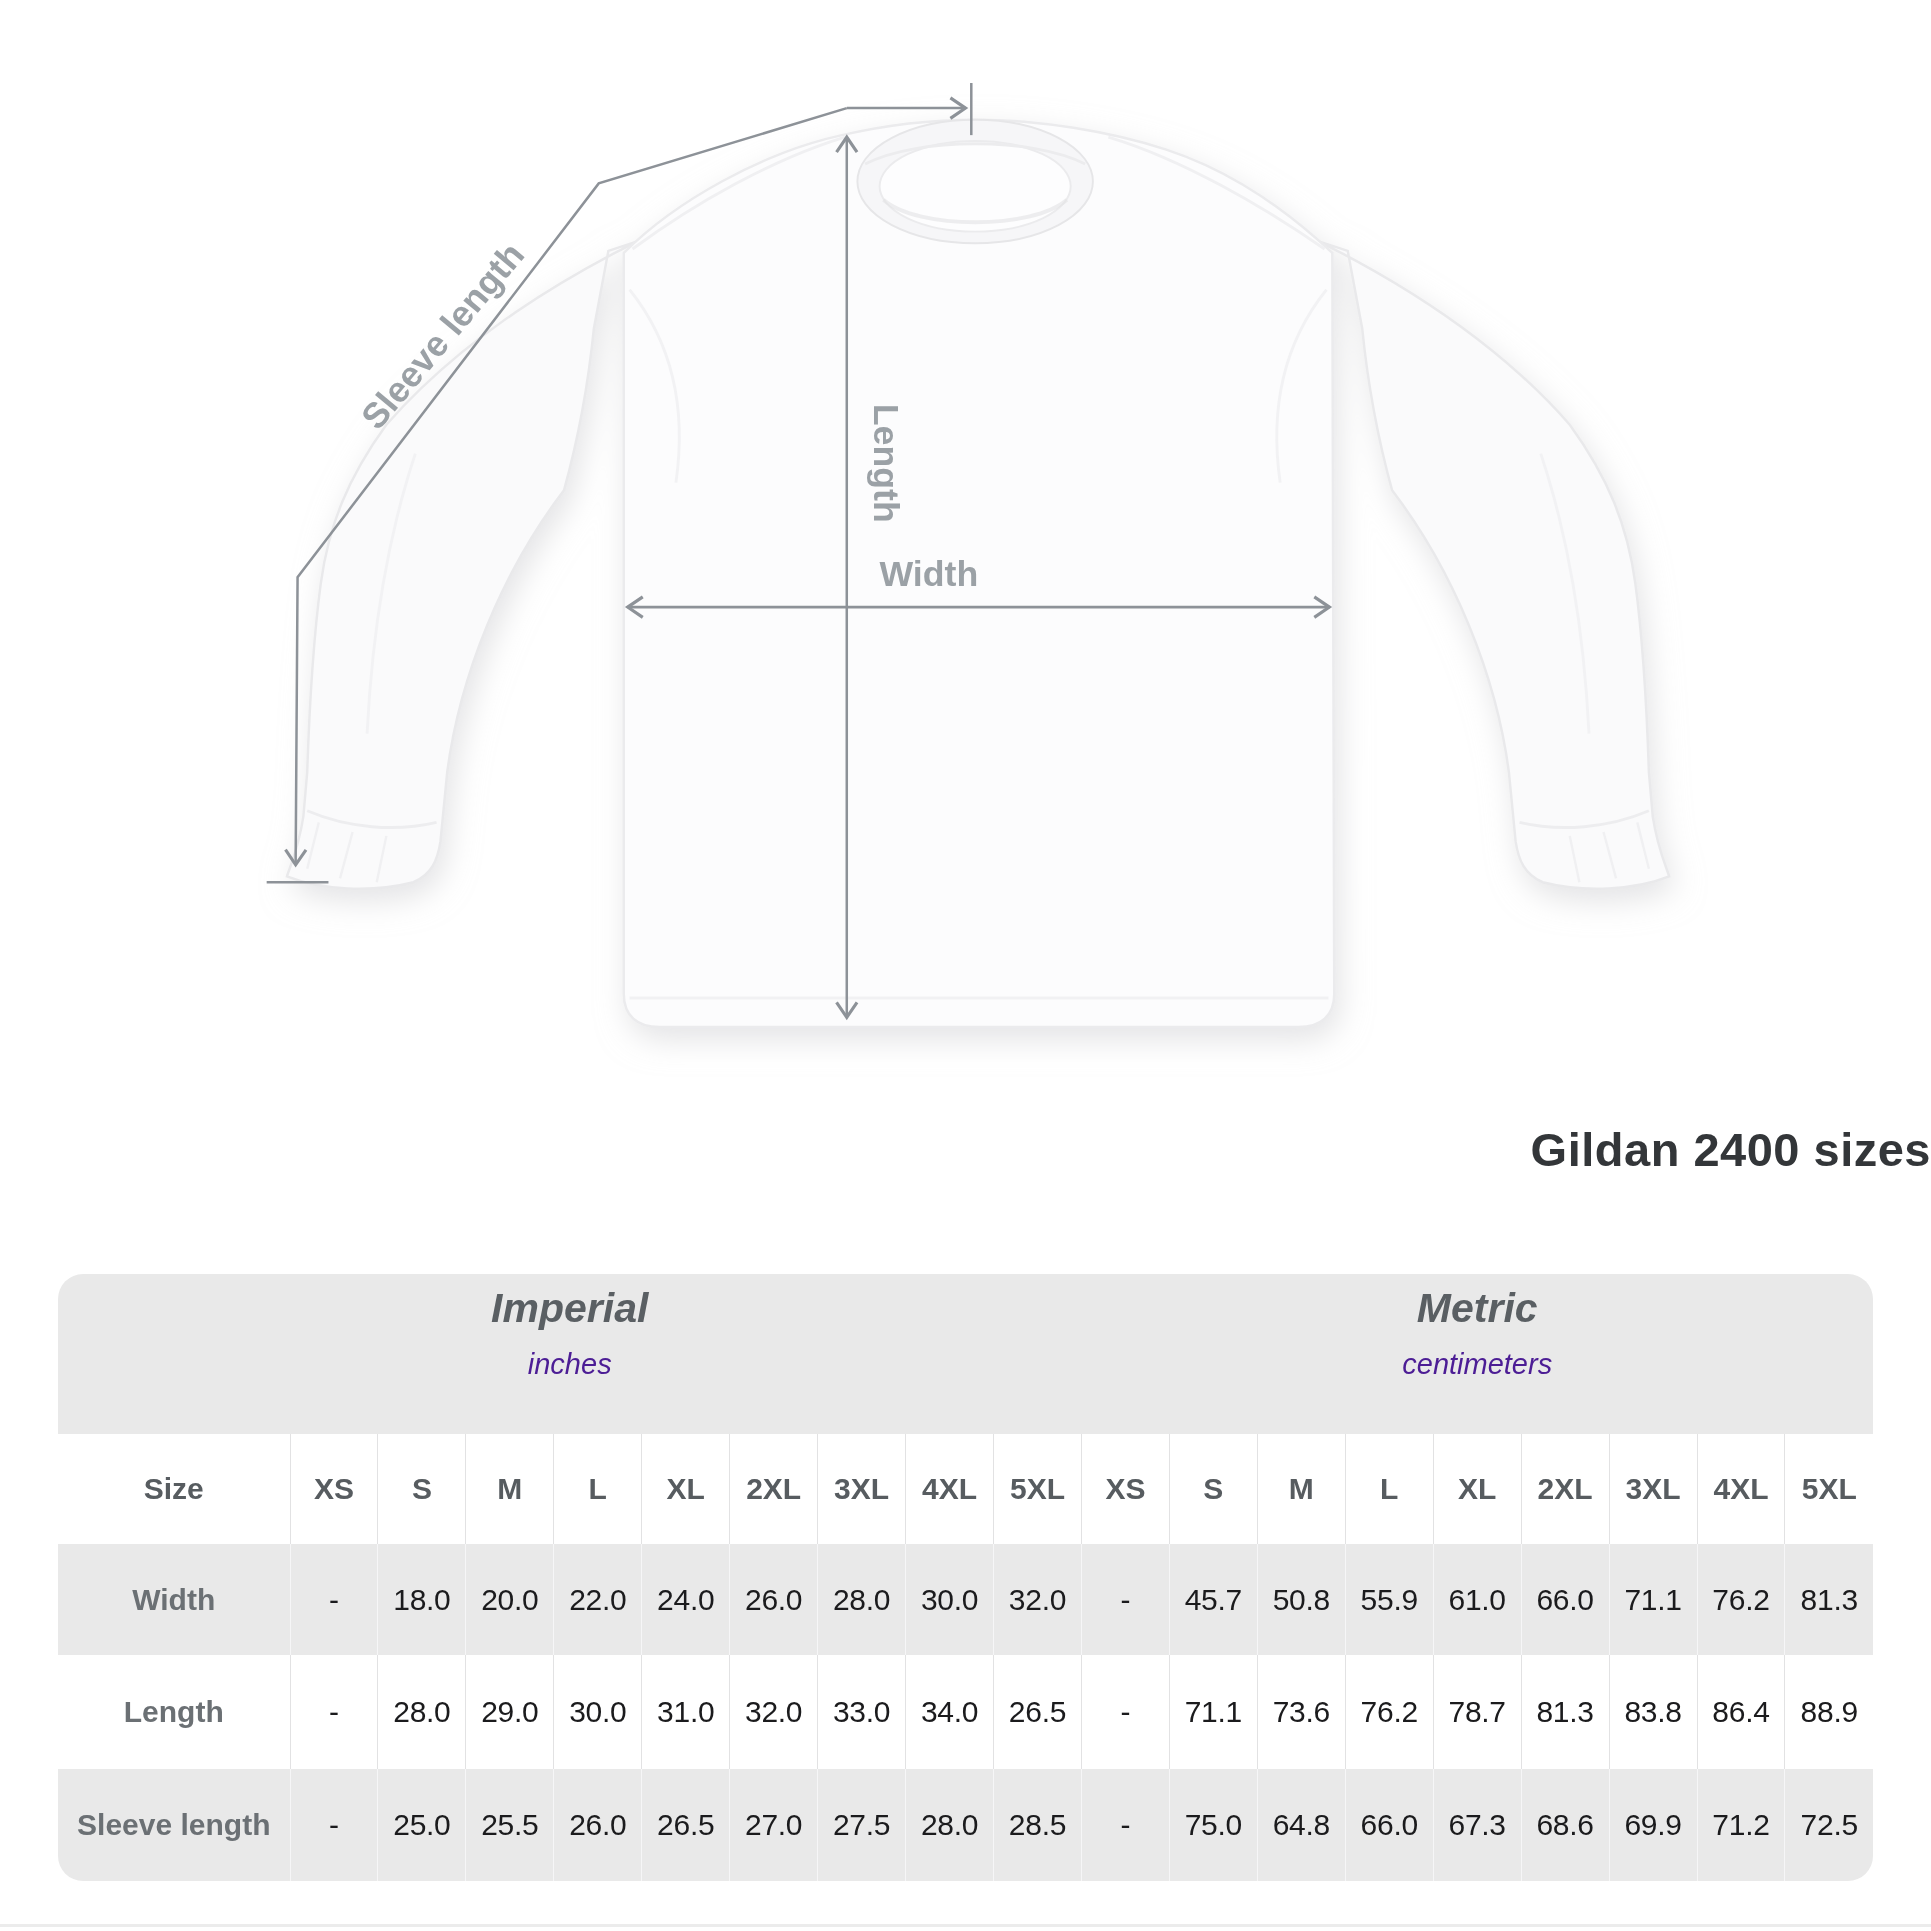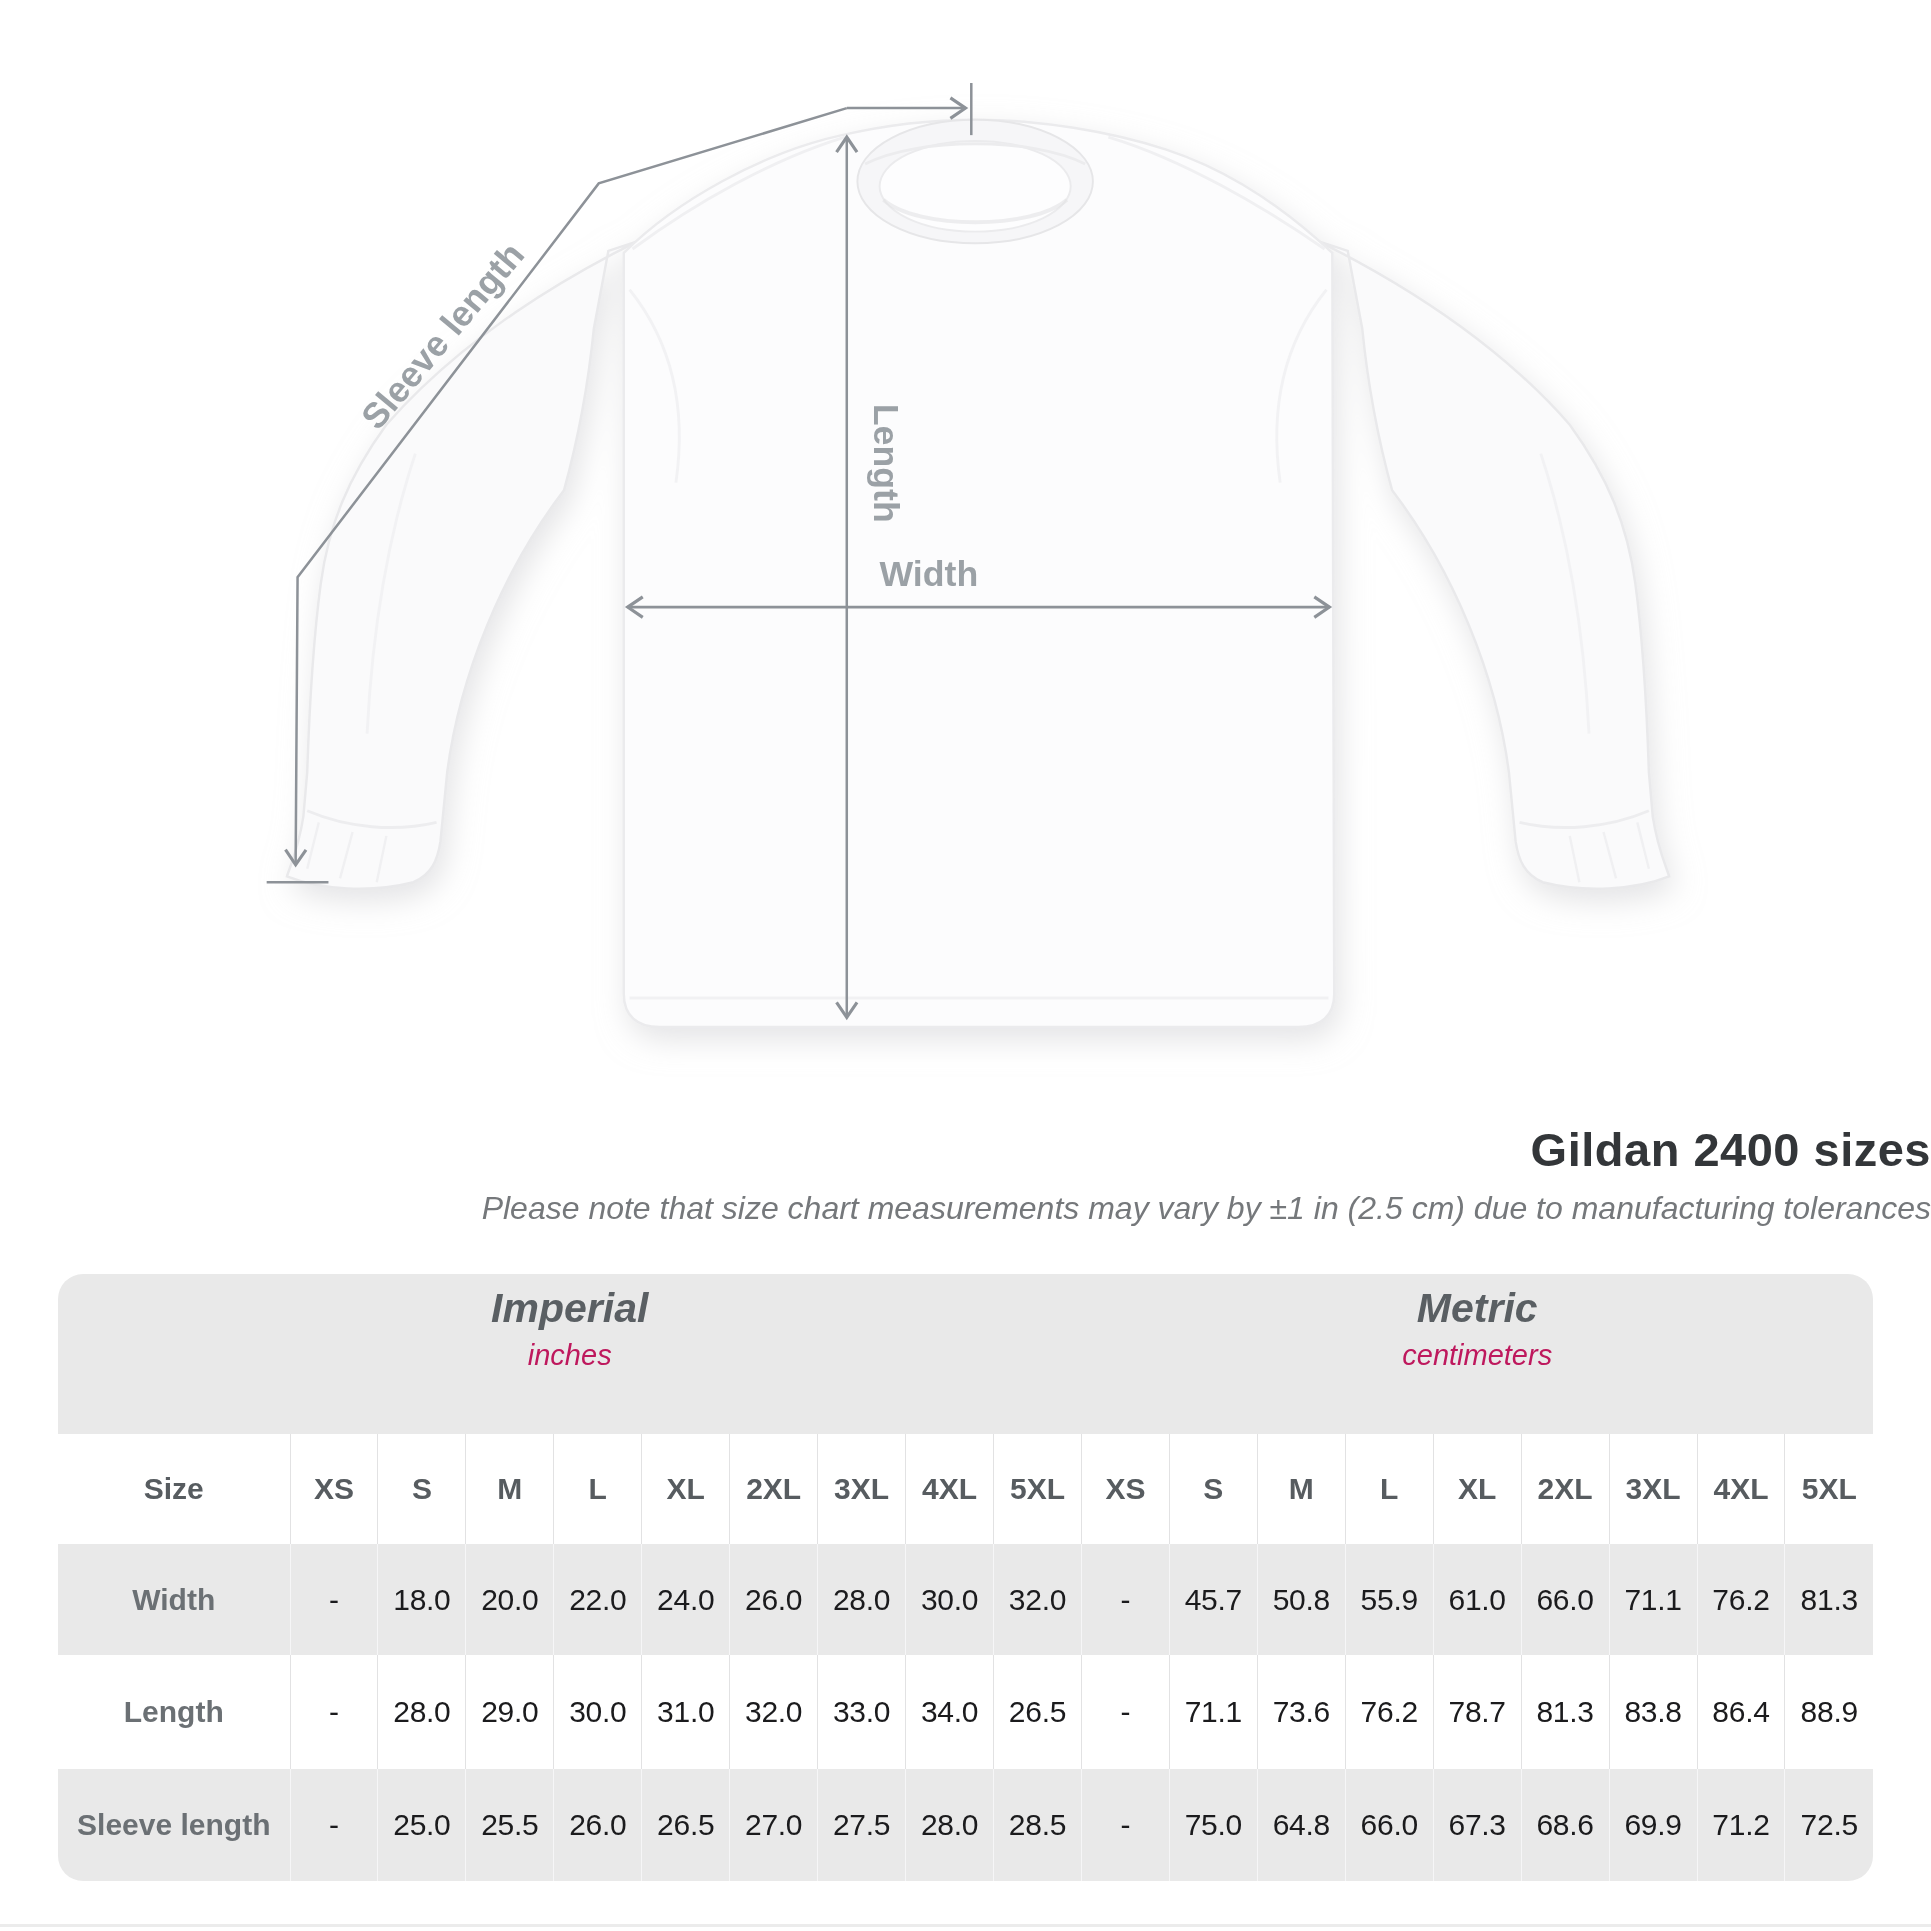--- a/index.html
+++ b/index.html
@@ -14,21 +14,21 @@
   .heading{position:absolute;left:0;top:1124px;width:1931px;text-align:right;}
   .title{font-size:47px;font-weight:bold;color:#333639;letter-spacing:0.5px;line-height:1.12;}
   .subtitle{margin-top:12.6px;font-size:32px;font-style:italic;color:#75787b;line-height:1.2;}
 
   
   .table-wrap{position:absolute;left:58px;top:1274px;width:1815px;border-radius:25px;overflow:hidden;background:#ffffff;}
   table.size-table{width:1815px;border-collapse:collapse;table-layout:fixed;}
   col.label-col{width:232px;}
   tr.band th{background:#e9e9e9;height:147px;vertical-align:top;padding-top:12px;font-weight:normal;}
   .band-label{font-size:41px;font-weight:bold;font-style:italic;color:#5a5f63;line-height:1.1;}
-  .band-sub{margin-top:8px;font-size:29px;font-style:italic;color:#be185d;}
+  .band-sub{margin-top:17px;font-size:29px;font-style:italic;color:#4c1d95;}
   tr.size-row{height:110px;background:#ffffff;margin-top:35px;}
   tr.size-row th{font-size:30px;font-weight:bold;color:#575c60;text-align:center;}
   tr.r-width{height:111px;}
   tr.r-length{height:114px;}
   tr.r-sleeve{height:112px;}
   tr.gray{background:#e9e9e9;}
   tr.white{background:#ffffff;}
   th.row-label{font-size:30px;font-weight:bold;color:#6b7074;text-align:center;}
   td.val{font-size:30px;color:#1b1b1d;text-align:center;letter-spacing:-0.3px;}
   tr.sep-light > *:not(:first-child){border-left:1.9px solid #e2e2e3;}
@@ -103,21 +103,20 @@
 
     <g font-family="Liberation Sans, sans-serif" font-weight="bold" font-size="37" fill="#9ba1a6">
       <text text-anchor="middle" transform="translate(468,356) rotate(-50)">Sleeve length</text>
       <text text-anchor="middle" x="905" y="480" transform="rotate(90 905 480)">Length</text>
       <text text-anchor="middle" x="962" y="607">Width</text>
     </g>
   </svg>
 
   <div class="heading">
     <div class="title">Gildan 2400 sizes</div>
-    <div class="subtitle">Please note that size chart measurements may vary by ±1 in (2.5 cm) due to manufacturing tolerances</div>
   </div>
 
   <div class="table-wrap">
     <table class="size-table">
       <colgroup>
         <col class="label-col">
         <col span="18">
       </colgroup>
       <tbody>
         <tr class="band">

